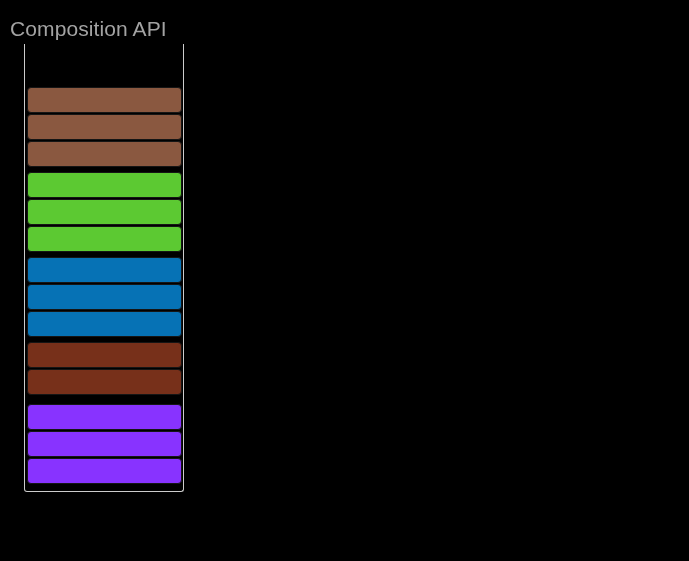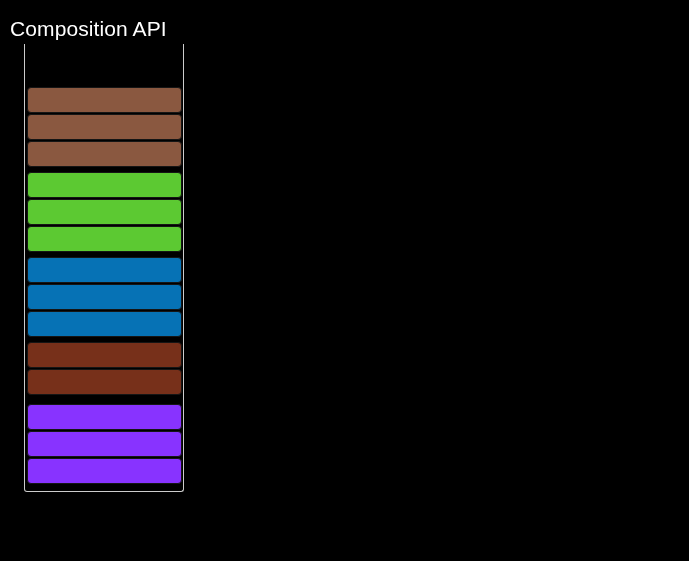--- a/index.html
+++ b/index.html
@@ -61,21 +61,21 @@
     left: 2px;
     width: 155px;
     box-sizing: border-box;
     border: 1px solid #151515;
     border-radius: 4px;
   }
 </style>
 </head>
 <body style="background: rgb(0, 0, 0); width: 689px; height: 561px;">
 
-<div id="page-title" style="color: #ffffff;">Composition API</div>
+<div id="page-title" style="color: #a3a3a3;">Composition API</div>
 
 <div id="chart-frame" style="left: 24px; top: 44px; width: 160px; height: 448px; border-left-color: rgb(204, 204, 204); border-right-color: rgb(204, 204, 204); border-bottom-color: rgb(204, 204, 204);">
   <div id="bars-area">
       <div class="bar" style="top: 43px; height: 26px; background: rgb(138, 88, 64); border-color: rgb(21, 21, 21);"></div>
       <div class="bar" style="top: 70px; height: 26px; background: rgb(138, 88, 64); border-color: rgb(21, 21, 21);"></div>
       <div class="bar" style="top: 97px; height: 26px; background: rgb(138, 88, 64); border-color: rgb(21, 21, 21);"></div>
       <div class="bar" style="top: 128px; height: 26px; background: rgb(92, 201, 50); border-color: rgb(21, 21, 21);"></div>
       <div class="bar" style="top: 155px; height: 26px; background: rgb(92, 201, 50); border-color: rgb(21, 21, 21);"></div>
       <div class="bar" style="top: 182px; height: 26px; background: rgb(92, 201, 50); border-color: rgb(21, 21, 21);"></div>
       <div class="bar" style="top: 213px; height: 26px; background: rgb(6, 114, 181); border-color: rgb(21, 21, 21);"></div>

